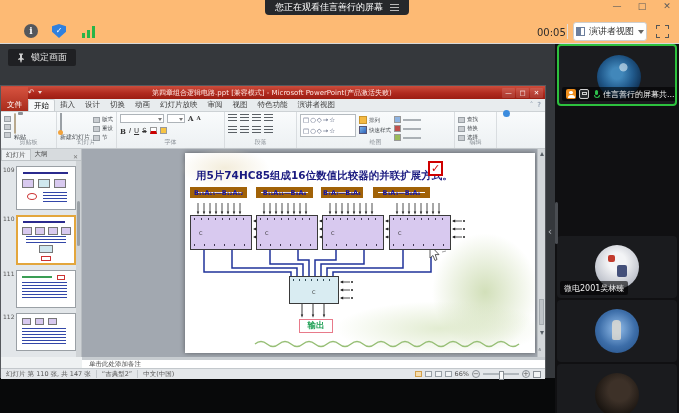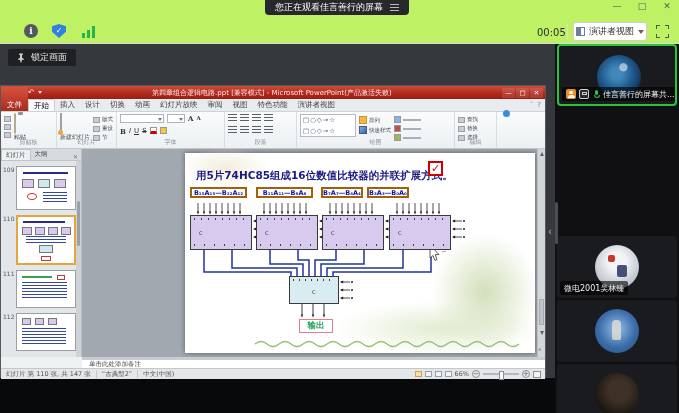--- a/index.html
+++ b/index.html
@@ -1,21 +1,21 @@
 <!DOCTYPE html>
 <html><head>
 <meta charset="utf-8">
 <style>
   *{box-sizing:border-box;margin:0;padding:0}
   html,body{width:679px;height:413px;overflow:hidden;background:#000;
     font-family:"DejaVu Sans",sans-serif;-webkit-font-smoothing:antialiased}
   #app{position:relative;width:679px;height:413px;background:#0a0a0b}
 
   
-  #header{position:absolute;left:0;top:0;width:679px;height:44px;background:#bef264;border-bottom:1px solid #d8d9da}
+  #header{position:absolute;left:0;top:0;width:679px;height:44px;background:#fdba74;border-bottom:1px solid #d8d9da}
   #banner{position:absolute;left:265px;top:0;height:15px;background:#26282b;color:#fff;
     border-radius:0 0 4px 4px;display:flex;align-items:center;gap:7px;padding:0 10px;font-size:9px;white-space:nowrap}
   .menu-lines{width:9px;height:7px;background:repeating-linear-gradient(to bottom,#b9b9b9 0 1px,transparent 1px 3px)}
   #winctl{position:absolute;right:6px;top:1px;display:flex;gap:13px;color:#5c5c5c;font-size:9px}
   #winctl span{width:12px;text-align:center;cursor:default}
   .glyph-min::before{content:"—"} .glyph-max::before{content:"□"} .glyph-close::before{content:"✕"}
   .hicon{position:absolute;top:24px;width:14px;height:14px}
   #icon-info{left:24px;border-radius:50%;background:#54575c;color:#fff;font-size:9px;font-weight:bold;
     font-family:"DejaVu Serif",serif;text-align:center;line-height:14px}
   #icon-info::before{content:"i"}
@@ -130,23 +130,23 @@
 
   
   #slide{position:absolute;left:184px;top:67px;width:350px;height:200px;background:#fff;box-shadow:0 0 5px rgba(0,0,0,.45)}
   .blob{position:absolute;border-radius:50%;z-index:1}
   #blob1{left:245px;top:78px;width:110px;height:122px;background:radial-gradient(rgba(205,220,178,.9),rgba(205,220,178,0) 68%)}
   #blob2{left:150px;top:148px;width:210px;height:55px;background:radial-gradient(rgba(214,228,190,.7),rgba(214,228,190,0) 70%)}
   #blob3{left:-5px;top:-5px;width:90px;height:40px;background:radial-gradient(rgba(240,232,210,.8),rgba(240,232,210,0) 70%)}
   #slide-title{position:absolute;left:11px;top:16px;width:310px;font-size:10.5px;font-weight:bold;color:#1a1a80;z-index:4;white-space:nowrap}
   #check{position:absolute;left:243px;top:8px;width:15px;height:15px;border:2px solid #cf0000;color:#cf0000;
     font-size:11px;font-weight:bold;line-height:12px;text-align:center;z-index:4;background:#fff}
-  .lb{position:absolute;top:34px;height:11px;border:2px solid #a16207;background:#fff;color:#1212a8;font-size:6.5px;
+  .lb{position:absolute;top:34px;height:11px;border:5px solid #a16207;background:#fff;color:#1212a8;font-size:6.5px;
     font-weight:bold;display:flex;align-items:center;justify-content:center;white-space:nowrap;z-index:4}
-  #lb1{left:5px;width:57px}#lb2{left:71px;width:57px}#lb3{left:136px;width:42px}#lb4{left:182px;width:42px}
+  #lb1{left:5px;width:57px}#lb2{left:71px;width:57px}#lb3{left:136px;width:42px}#lb4{left:188px;width:57px}
   .chip{position:absolute;top:62px;width:62px;height:35px;background:#d8c9ef;border:1px solid #3a3a3a;z-index:3}
   .chip::before{content:"";position:absolute;left:3px;top:2px;right:3px;height:2px;
     background:repeating-linear-gradient(90deg,#433a55 0 1px,transparent 1px 7px)}
   .chip::after{content:"";position:absolute;left:3px;bottom:3px;right:3px;height:2px;
     background:repeating-linear-gradient(90deg,#433a55 0 1px,transparent 1px 10px)}
   .chip i{position:absolute;left:8px;top:14px;font-size:5px;font-style:normal;color:#333}
   #chip1{left:5px}#chip2{left:71px}#chip3{left:137px}#chip4{left:204px}
   #chip5{position:absolute;left:104px;top:123px;width:50px;height:28px;background:#d9ecf2;border:1px solid #3a3a3a;z-index:3}
   #chip5::before{content:"";position:absolute;left:3px;top:2px;right:3px;height:2px;
     background:repeating-linear-gradient(90deg,#2f4a55 0 1px,transparent 1px 6px)}

